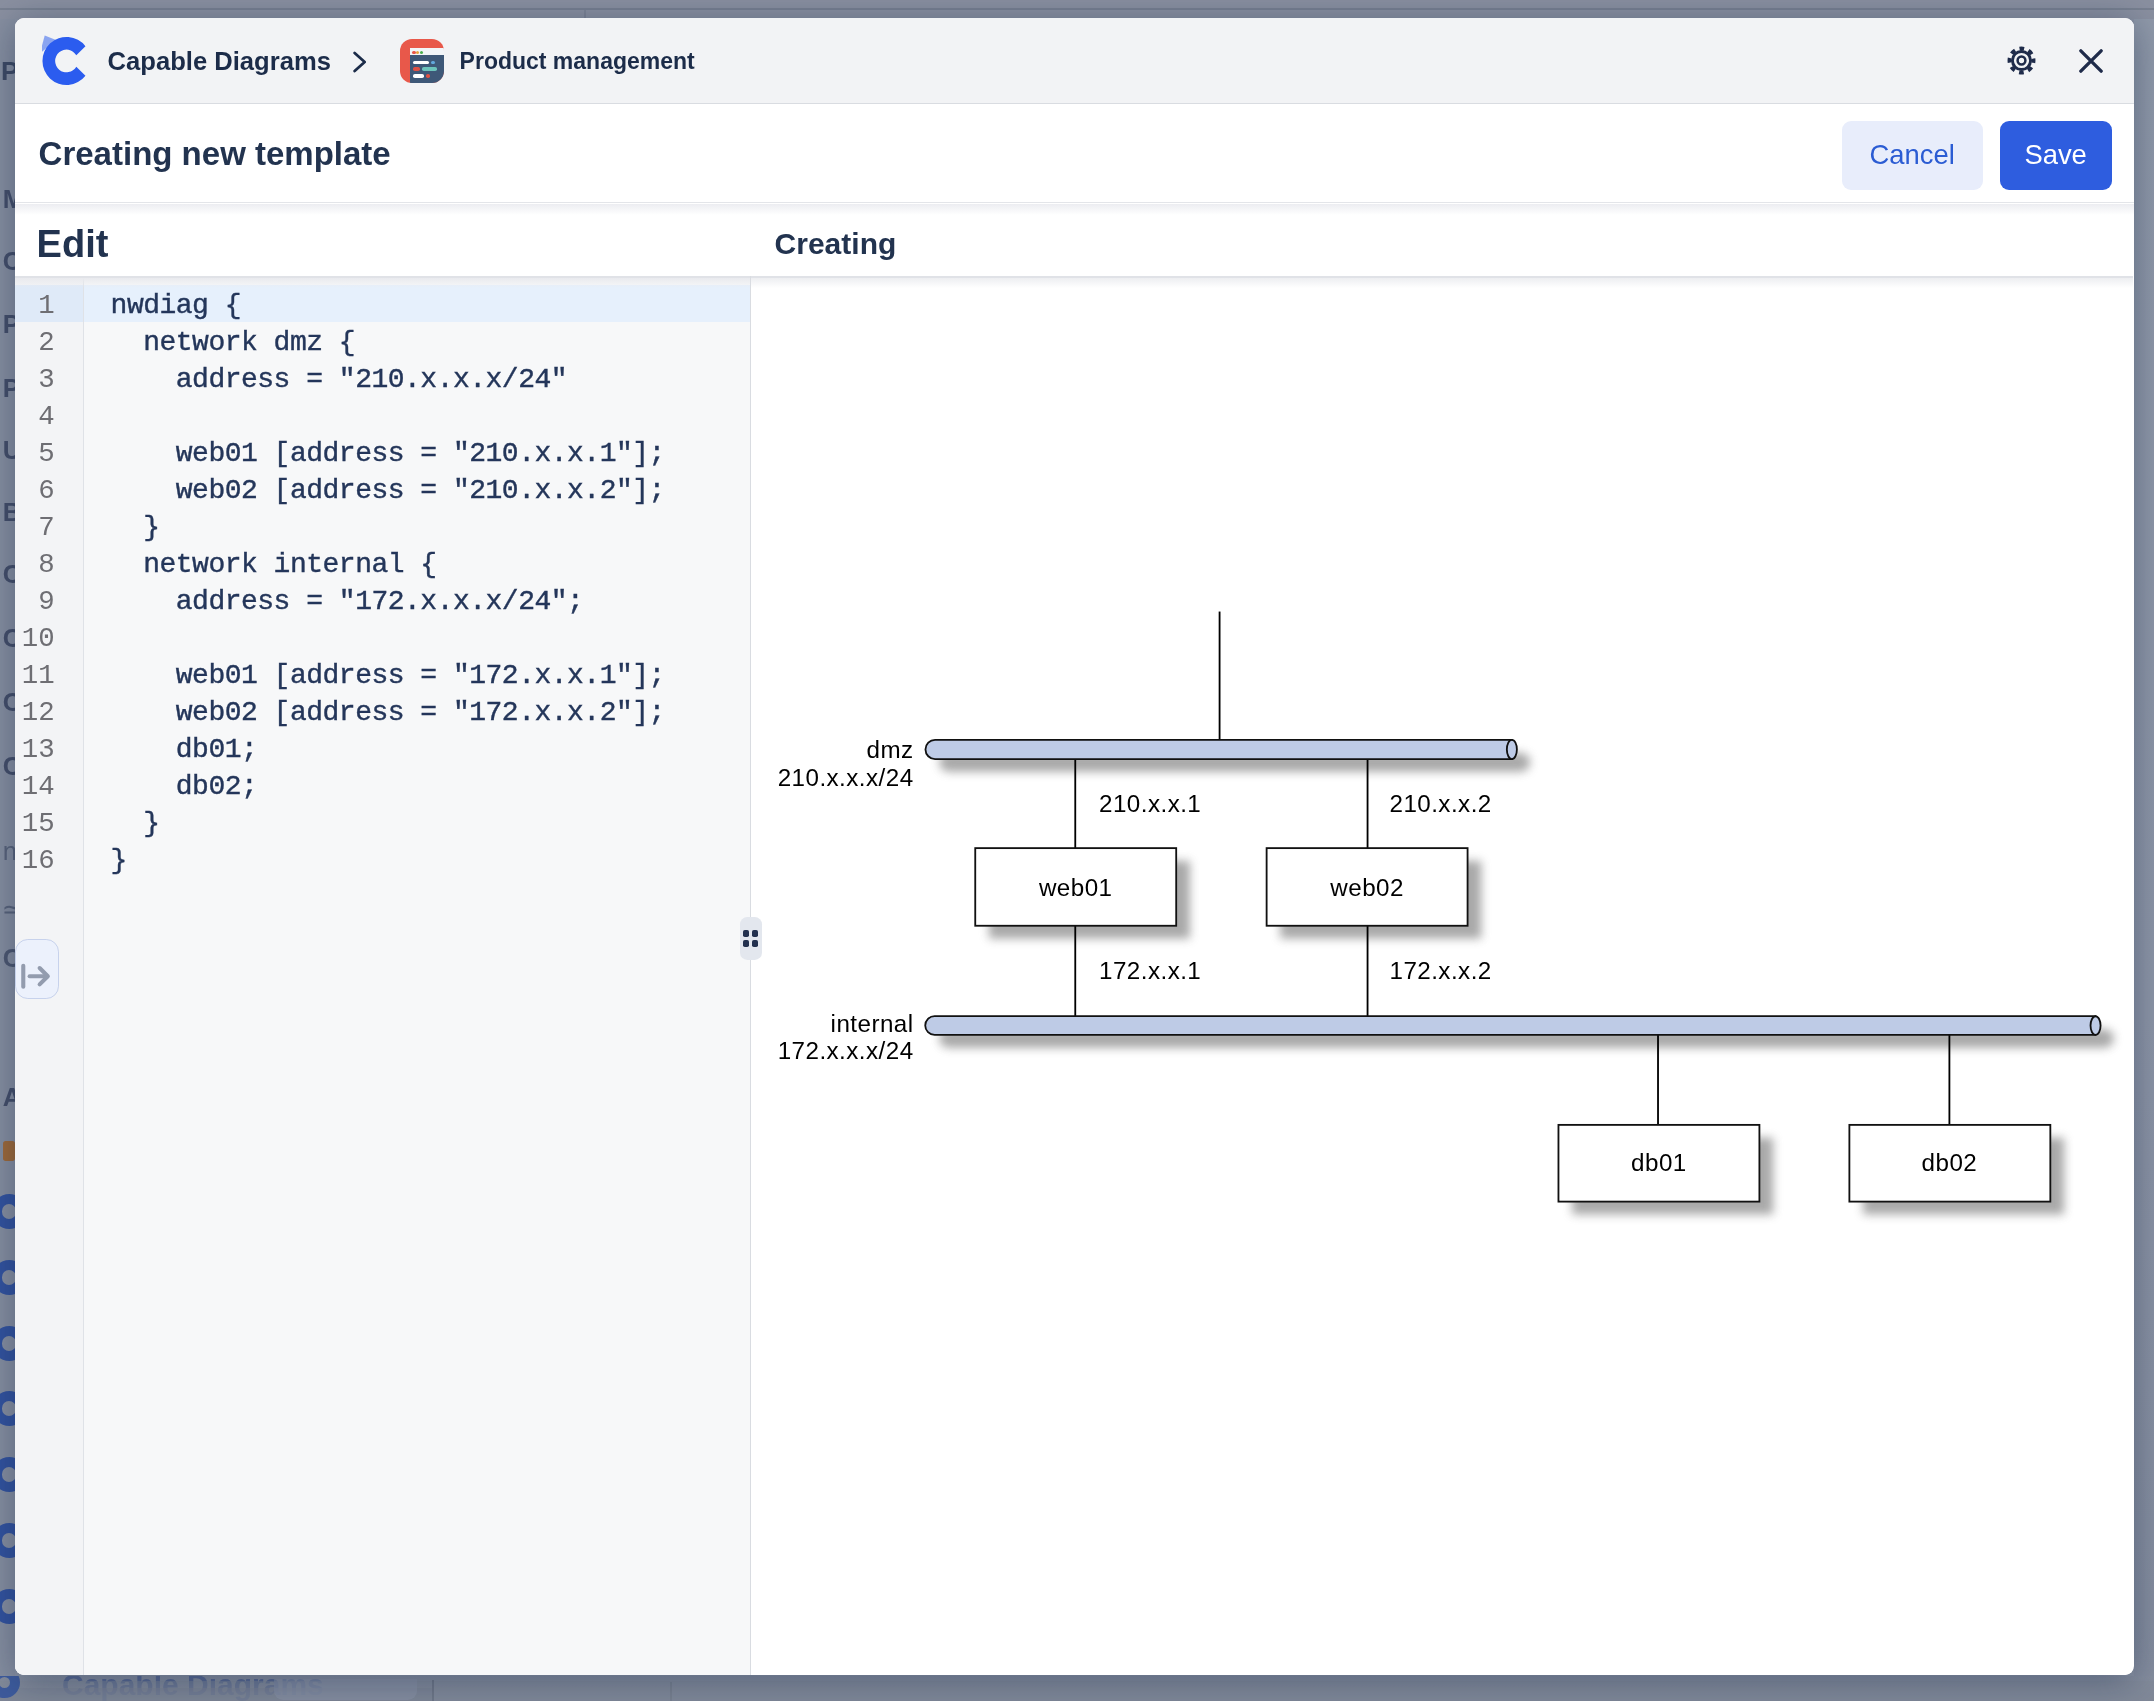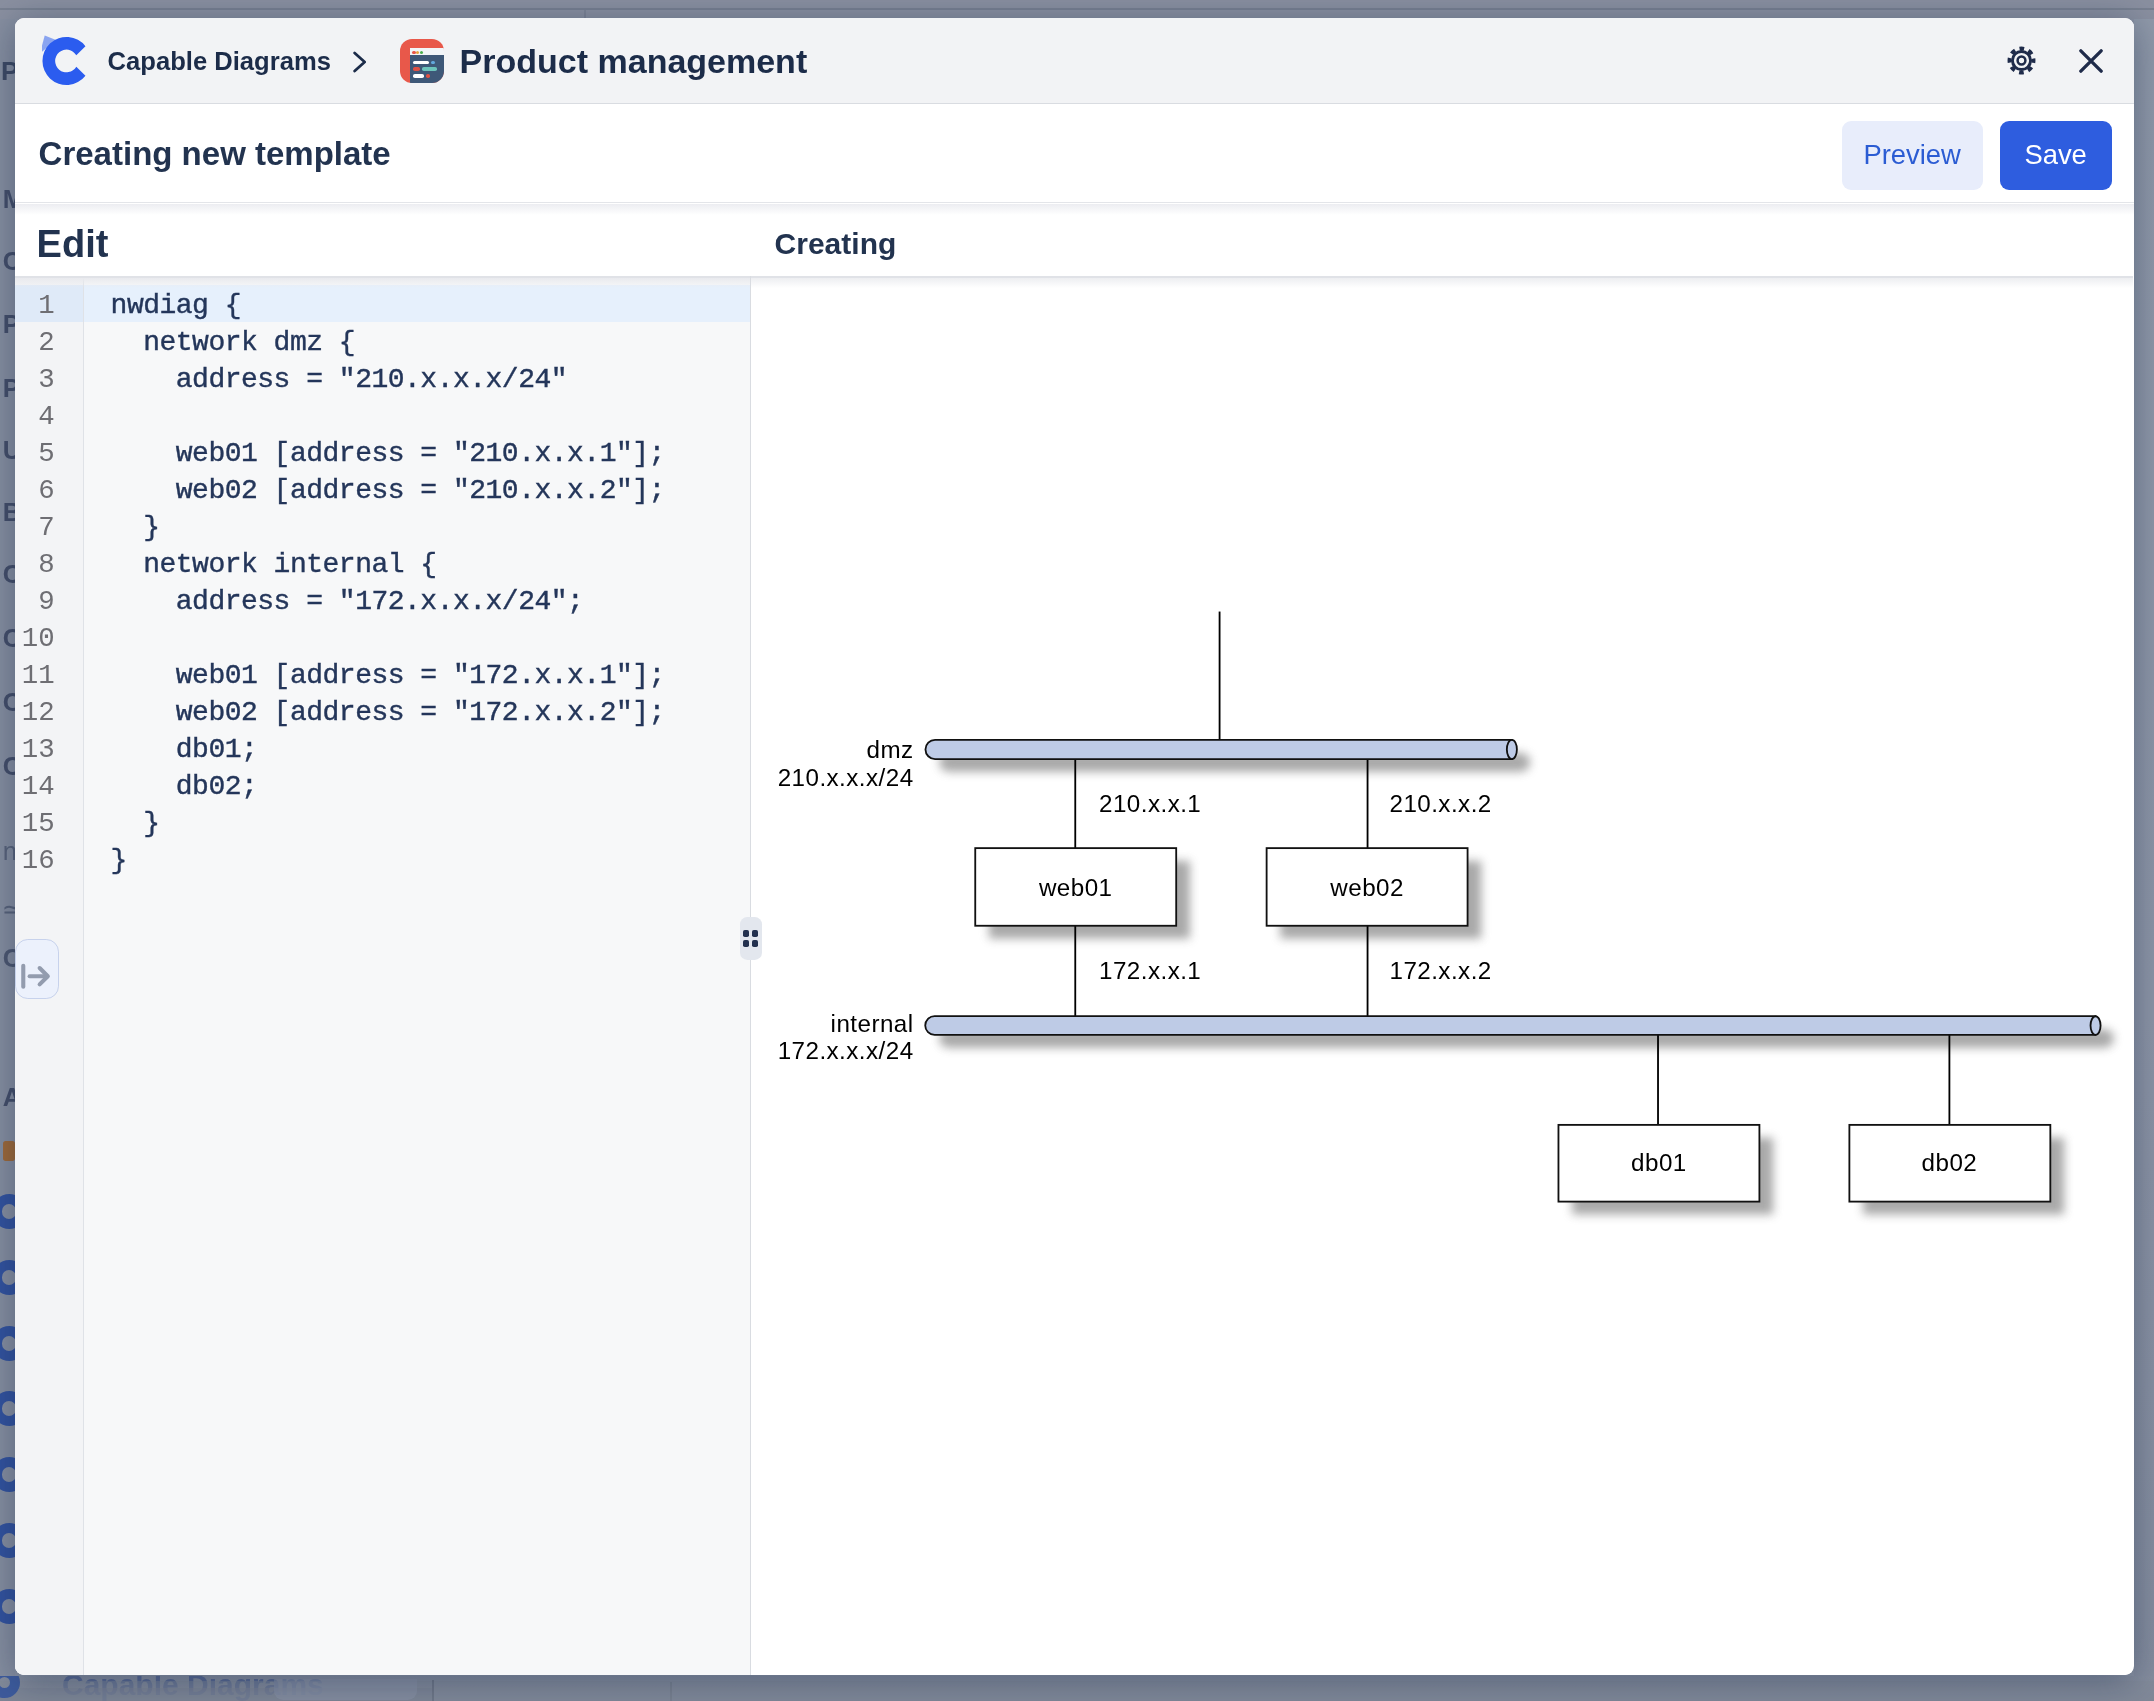--- a/index.html
+++ b/index.html
@@ -74,36 +74,36 @@
       <div class="abs" style="left:16.4px;top:11.4px;width:3.2px;height:3.2px;border-radius:50%;background:#E9A33C;"></div>
       <div class="abs" style="left:20px;top:11.4px;width:3.2px;height:3.2px;border-radius:50%;background:#4CB04F;"></div>
       <div class="abs" style="left:10px;top:15.5px;width:37px;height:28px;background:#3E5878;"></div>
       <div class="abs" style="left:13.7px;top:21.5px;width:15.5px;height:3.7px;border-radius:1.8px;background:#FFFFFF;"></div>
       <div class="abs" style="left:31px;top:21.5px;width:4.1px;height:3.7px;border-radius:1.8px;background:#62A8DC;"></div>
       <div class="abs" style="left:13.7px;top:28px;width:6.9px;height:3.7px;border-radius:1.8px;background:#DE5145;"></div>
       <div class="abs" style="left:22.4px;top:28px;width:15px;height:3.7px;border-radius:1.8px;background:#6CC4BC;"></div>
       <div class="abs" style="left:13.7px;top:35px;width:11px;height:3.7px;border-radius:1.8px;background:#FFFFFF;"></div>
       <div class="abs" style="left:26px;top:35px;width:4.1px;height:3.7px;border-radius:1.8px;background:#DE5145;"></div>
     </div>
-    <div class="abs" style="left:445px;top:0;height:86px;display:flex;align-items:center;font-size:34px;font-weight:600;color:#1C2C49;">Product management</div>
+    <div class="abs" style="left:445px;top:0;height:86px;display:flex;align-items:center;font-size:23px;font-weight:600;color:#1C2C49;">Product management</div>
     <svg class="abs" style="left:1992px;top:27.4px;" width="29" height="29" viewBox="0 0 32 32">
       <g fill="none" stroke="#1F2B4A">
         <circle cx="16" cy="16" r="13.2" stroke-width="4.4" stroke-dasharray="5.18 5.18" stroke-dashoffset="2.6"></circle>
         <circle cx="16" cy="16" r="10" stroke-width="3.2"></circle>
         <circle cx="16" cy="16" r="4.3" stroke-width="2.8"></circle>
       </g>
     </svg>
     <svg class="abs" style="left:2064px;top:31px;" width="24" height="24" viewBox="0 0 26 26">
       <path d="M2 2 L24 24 M24 2 L2 24" stroke="#1F2B4A" stroke-width="3.6" stroke-linecap="round"></path>
     </svg>
   </div>
 
   <div class="abs" id="mtitle" style="left:0;top:88px;width:2119px;height:97px;background:#fff;border-bottom:1.8px solid #E3E5E9;">
     <div class="abs" style="left:24px;top:0;height:95px;display:flex;align-items:center;font-size:33px;font-weight:700;color:#22334F;">Creating new template</div>
-    <div class="abs" style="left:1827px;top:14.6px;width:141px;height:69px;background:#E8EDFB;border-radius:9.1px;display:flex;align-items:center;justify-content:center;font-size:27.4px;font-weight:500;color:#2B5CD3;">Preview</div>
+    <div class="abs" style="left:1827px;top:14.6px;width:141px;height:69px;background:#E8EDFB;border-radius:9.1px;display:flex;align-items:center;justify-content:center;font-size:27.4px;font-weight:500;color:#2B5CD3;">Cancel</div>
     <div class="abs" style="left:1985px;top:14.6px;width:112px;height:69px;background:#2E5DDF;border-radius:9.1px;display:flex;align-items:center;justify-content:center;font-size:27.4px;font-weight:500;color:#fff;">Save</div>
   </div>
 
   <div class="abs" id="mpanelhead" style="left:0;top:186px;width:2119px;height:71px;background:#fff;">
     <div class="abs" style="left:0;top:0;width:2119px;height:11px;background:linear-gradient(#ECEDF1,rgba(255,255,255,0));"></div>
     <div class="abs" style="left:22px;top:5.5px;height:69px;display:flex;align-items:center;font-size:38px;font-weight:700;color:#22334F;">Edit</div>
     <div class="abs" style="left:760px;top:5.5px;height:69px;display:flex;align-items:center;font-size:30px;font-weight:700;color:#22334F;">Creating</div>
   </div>
 
   <div class="abs" id="mcontent" style="left:0;top:258px;width:2119px;height:1400px;">

